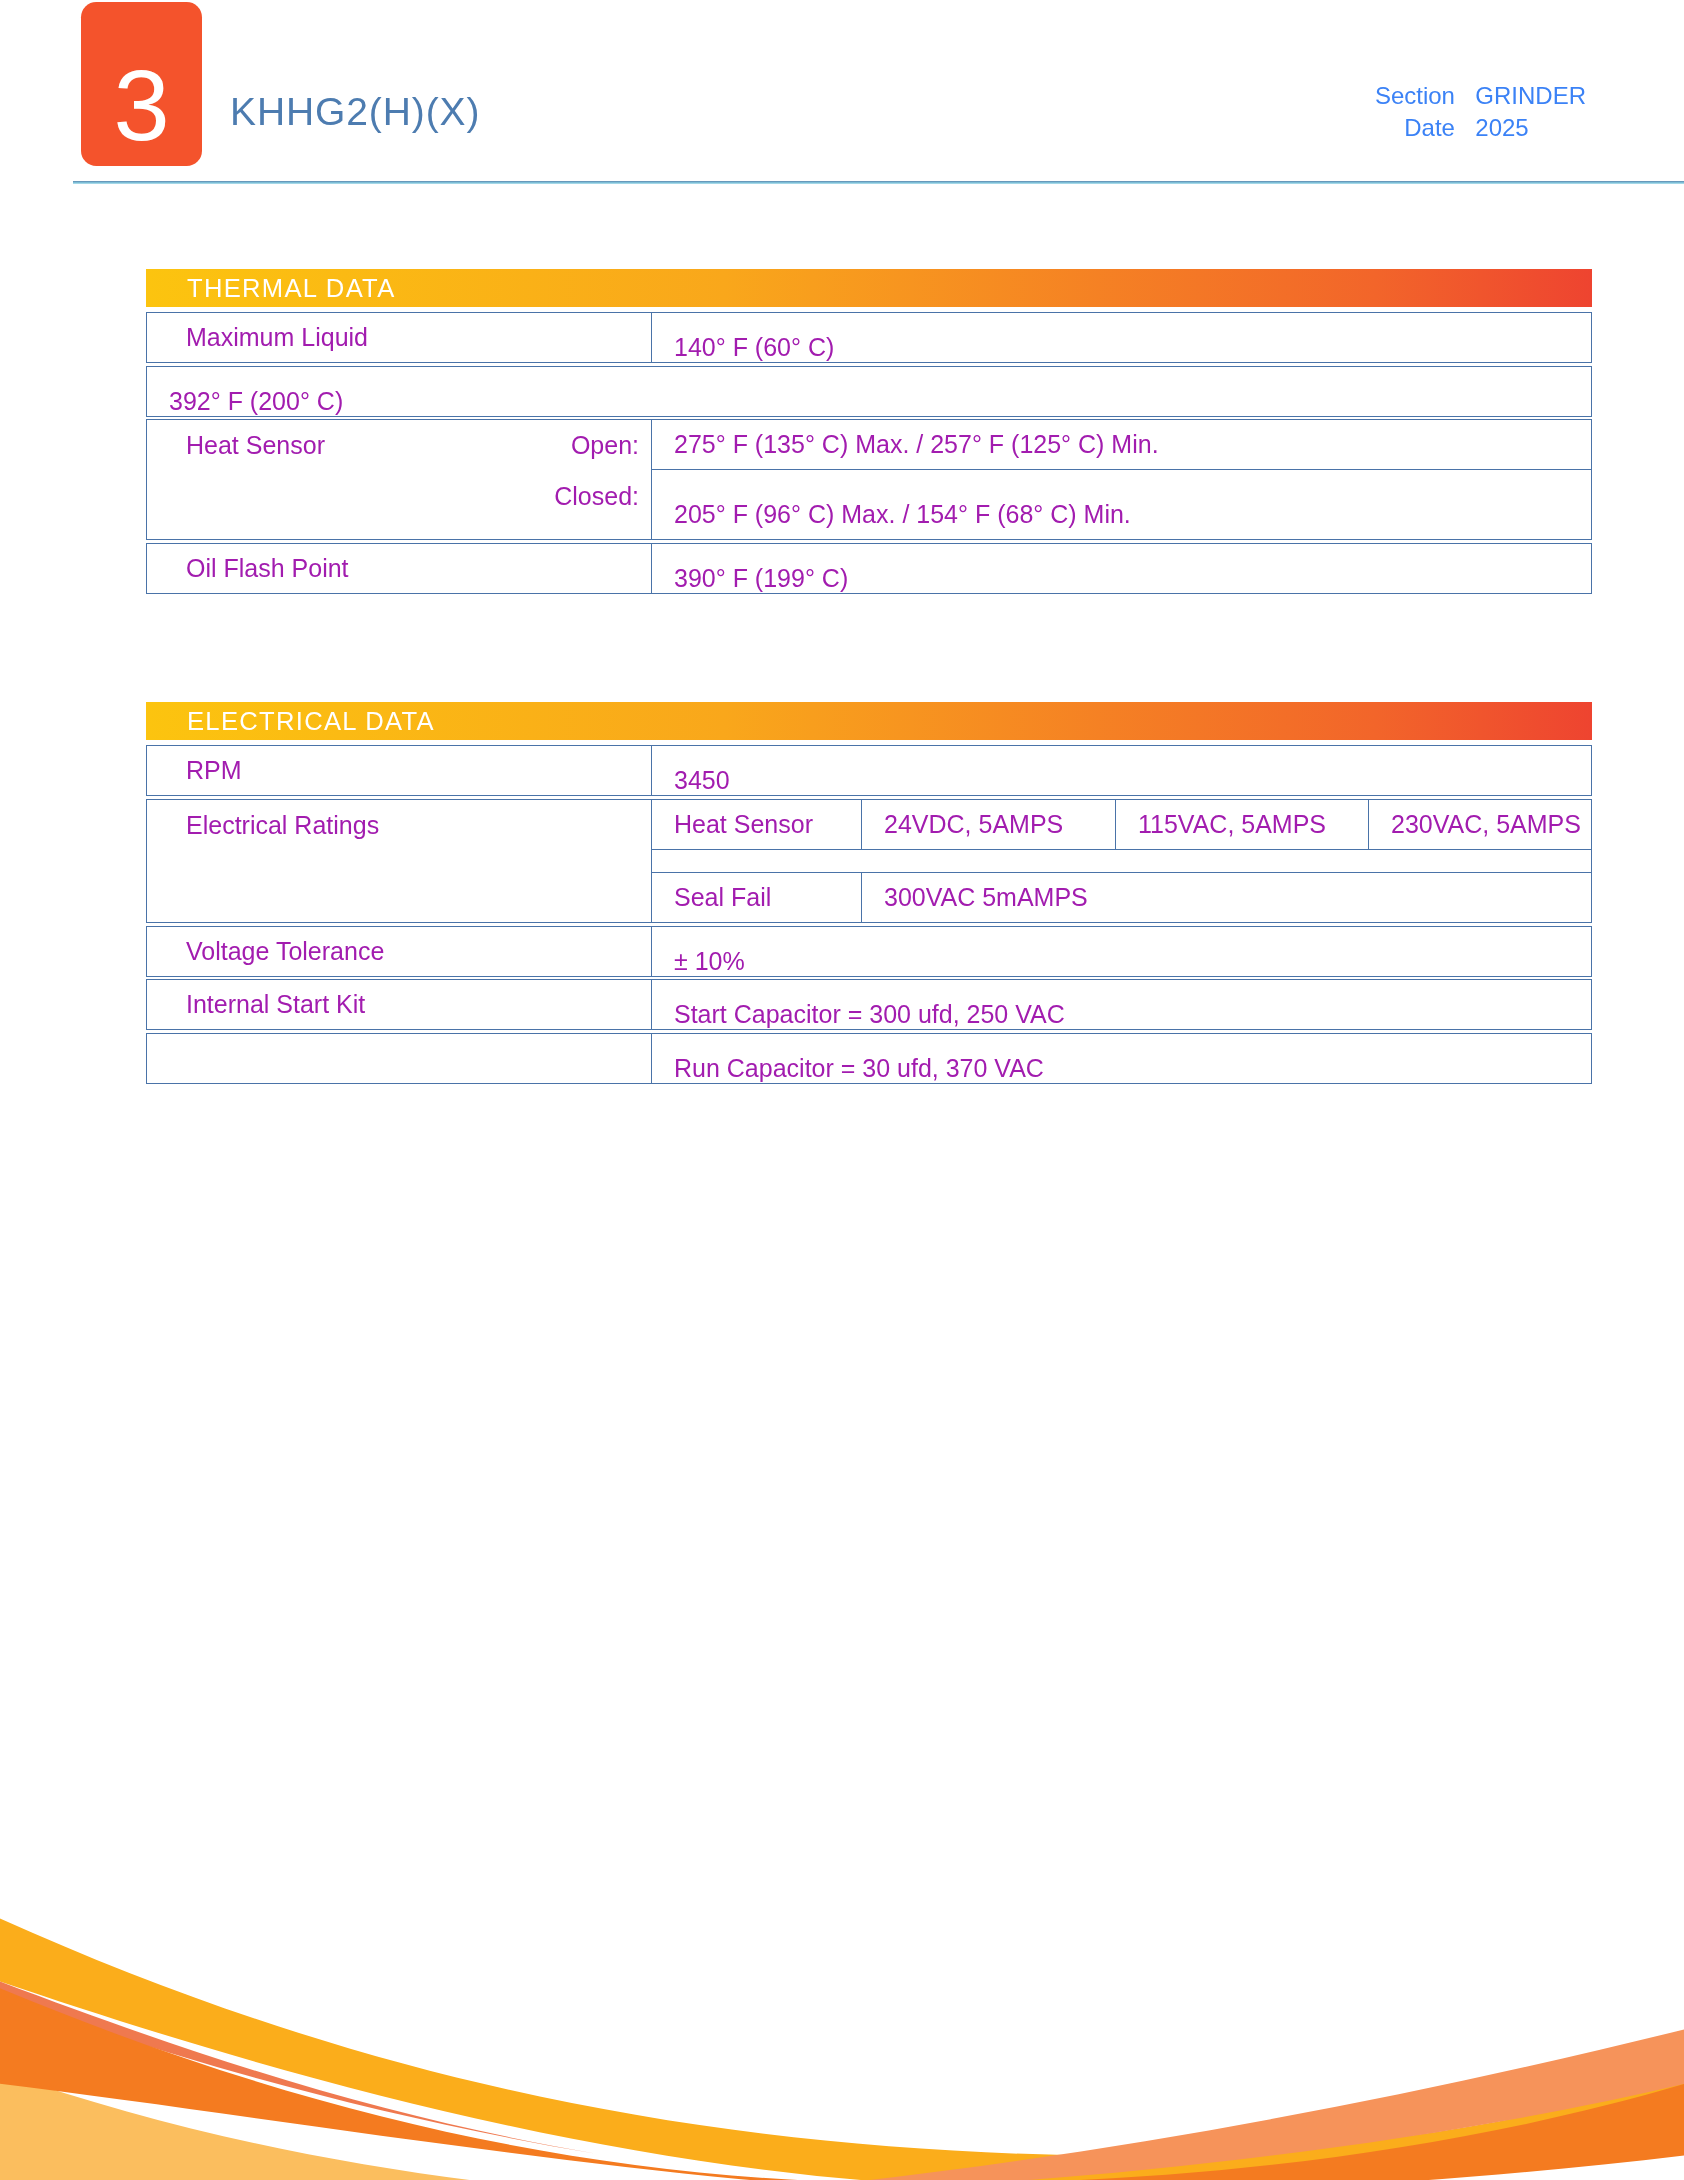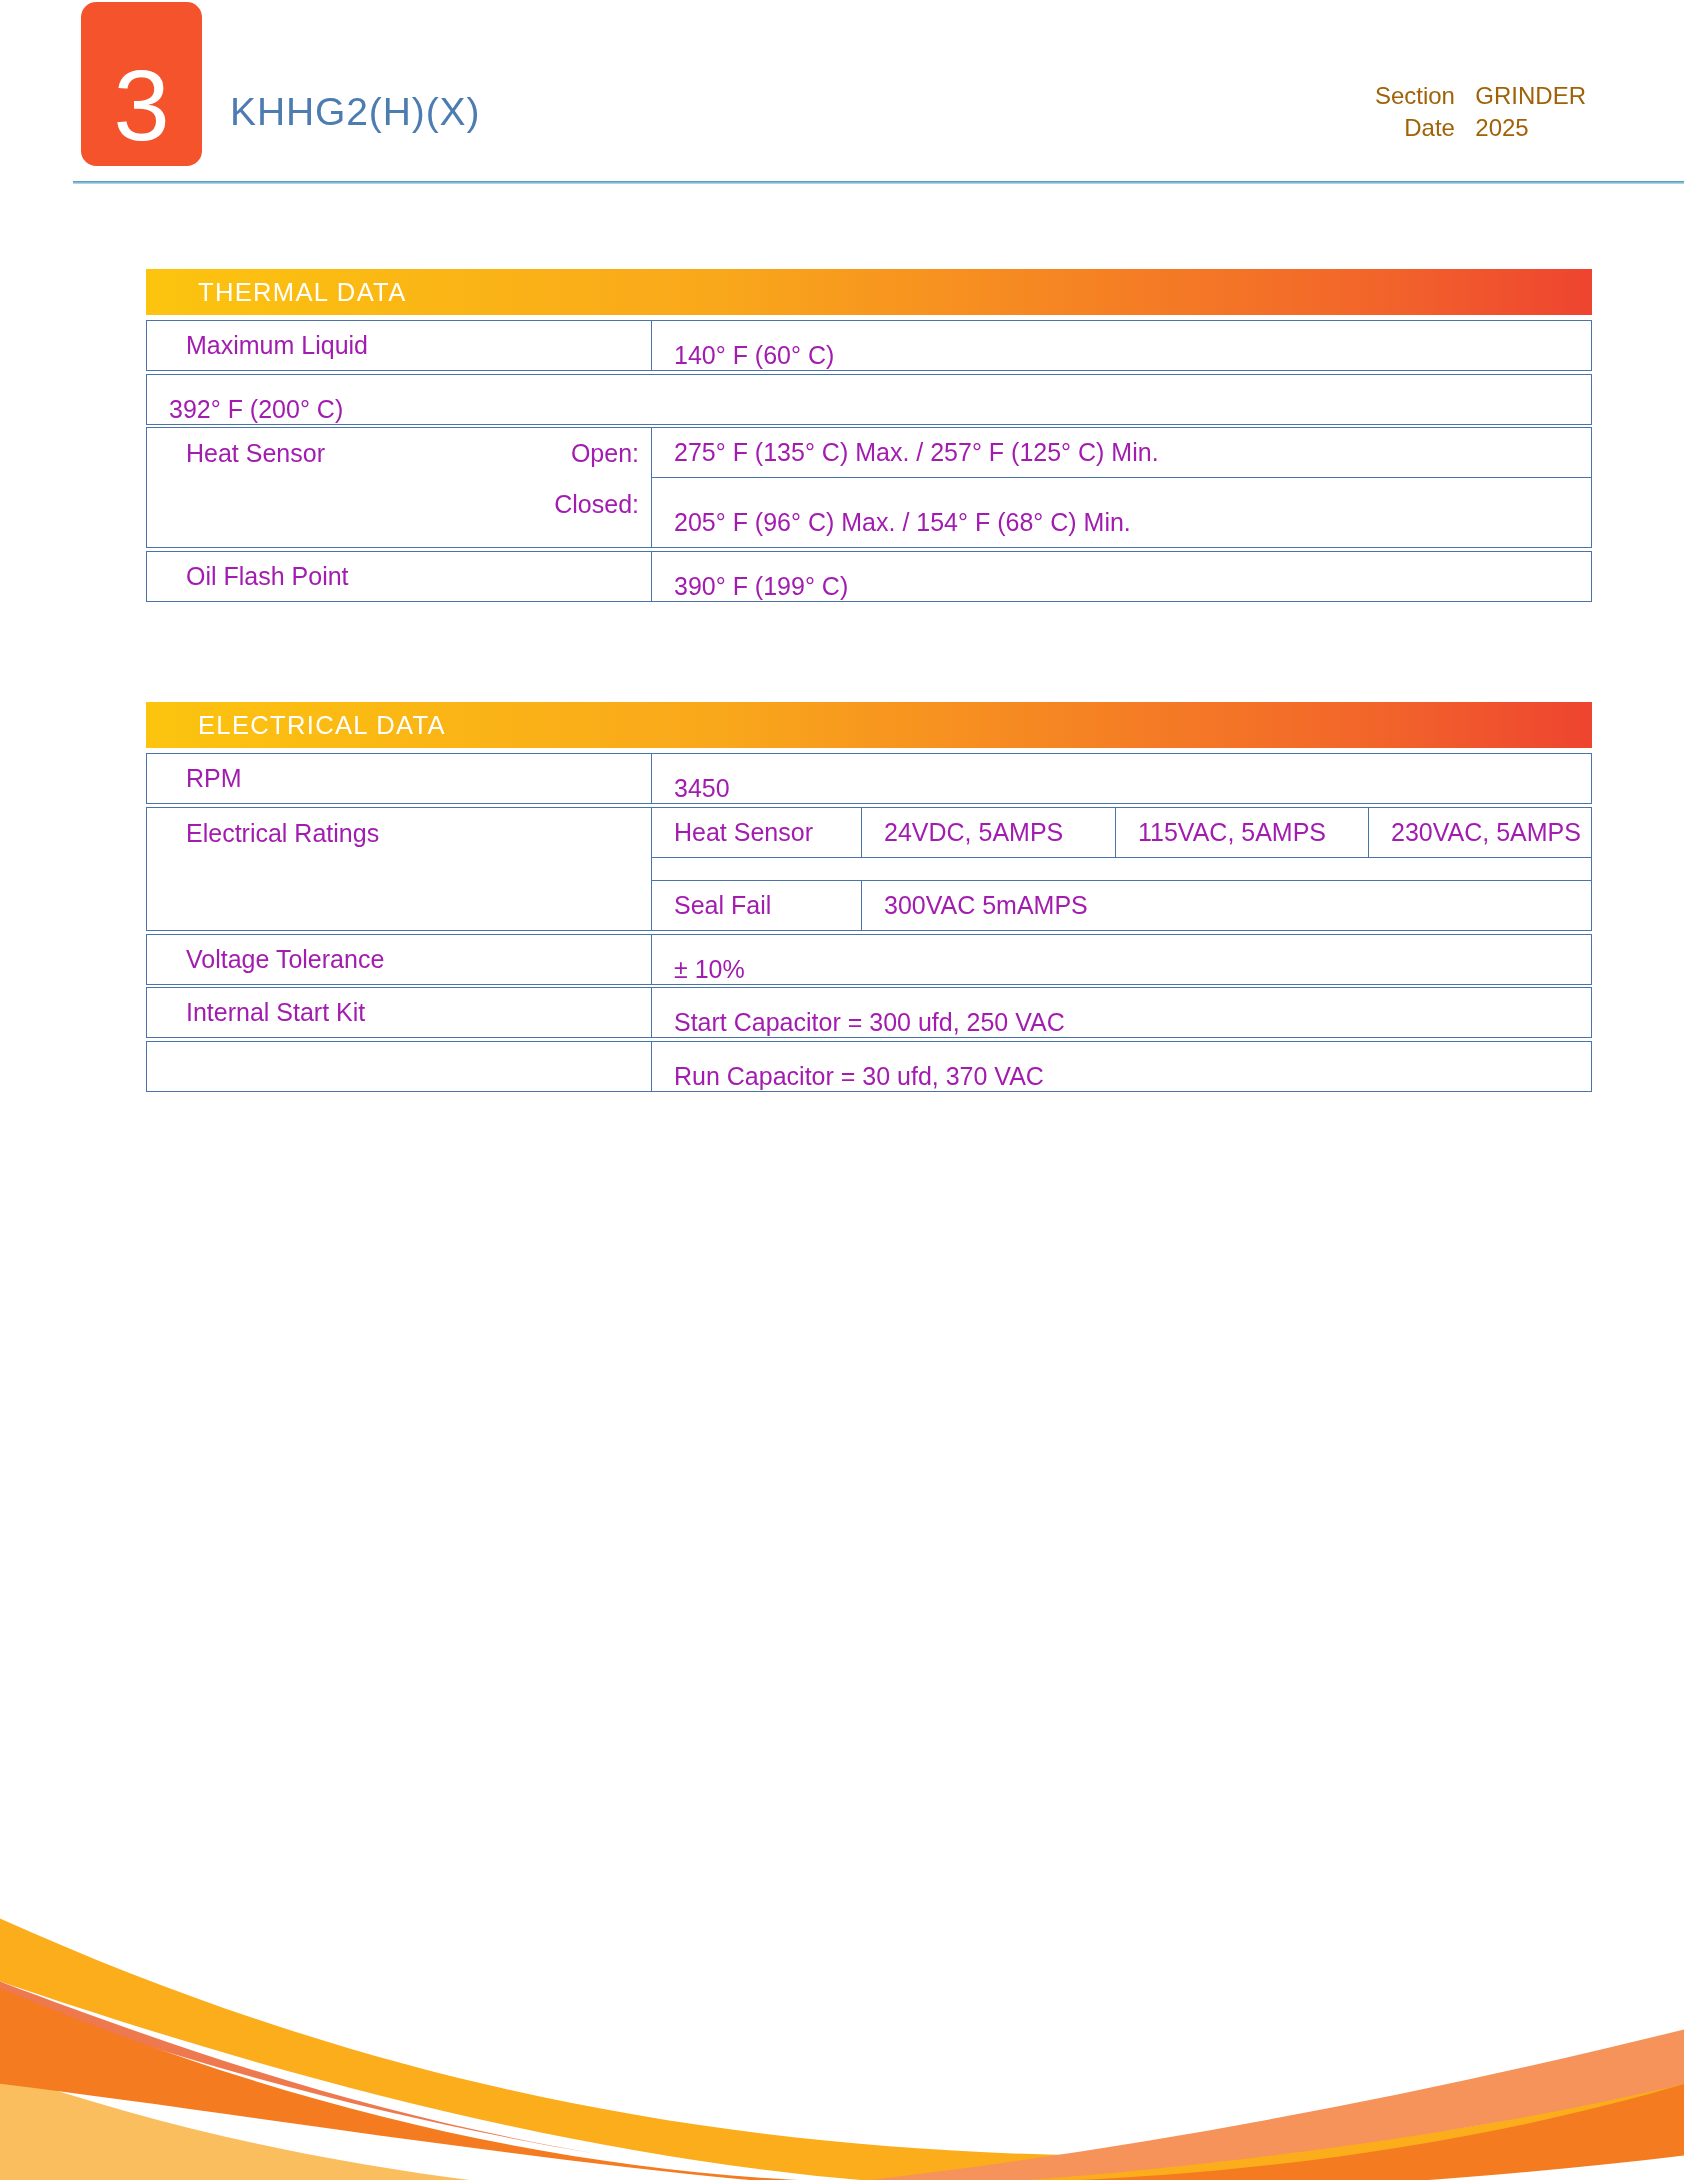--- a/index.html
+++ b/index.html
@@ -15,39 +15,39 @@
     display:flex; align-items:flex-end; justify-content:center;
   }
   .badge-num { color:#ffffff; font-size:101px; line-height:1; padding-bottom:10.2px; }
   .doc-title {
     position:absolute; left:230px; top:90px; font-size:39px;
     color:#4d7cb0; letter-spacing:0.9px; white-space:nowrap;
   }
   .meta {
     position:absolute; right:99px; top:82px;
     display:grid; grid-template-columns:auto auto; column-gap:20.4px; row-gap:4.3px;
-    font-size:24px; color:#a16207;
+    font-size:24px; color:#3b82f6;
   }
   .meta-label { text-align:right; }
   .meta-value { text-align:left; }
   .rule {
     position:absolute; left:73px; right:0; top:181px; height:3.4px;
     background:linear-gradient(180deg,#5d87ad 0%,#7fc2da 55%,#b9e4ef 100%);
   }
 
   
   .datatable { position:absolute; left:146px; width:1446px; box-sizing:border-box; }
   #thermal-table { top:269px; }
   #electrical-table { top:702px; }
 
   .band {
-    box-sizing:border-box; height:46px; margin-bottom:5.1px;
+    box-sizing:border-box; height:38px; margin-bottom:5.1px;
     background:linear-gradient(90deg,#fcc40f 0%,#f9a71b 40%,#f2652a 85%,#ee4430 100%);
     color:#ffffff; display:flex; align-items:center;
-    padding-left:52px; font-size:25.6px; letter-spacing:1.3px;
+    padding-left:41px; font-size:25.6px; letter-spacing:1.3px;
   }
   .group {
     box-sizing:border-box; border:1.7px solid #4a73a8; margin-top:2.6px;
     display:flex; align-items:stretch; background:#ffffff;
   }
   .band + .group { margin-top:0; }
 
   .cell-left {
     box-sizing:border-box; width:505px; flex:0 0 505px;
     border-right:1.7px solid #4a73a8;

